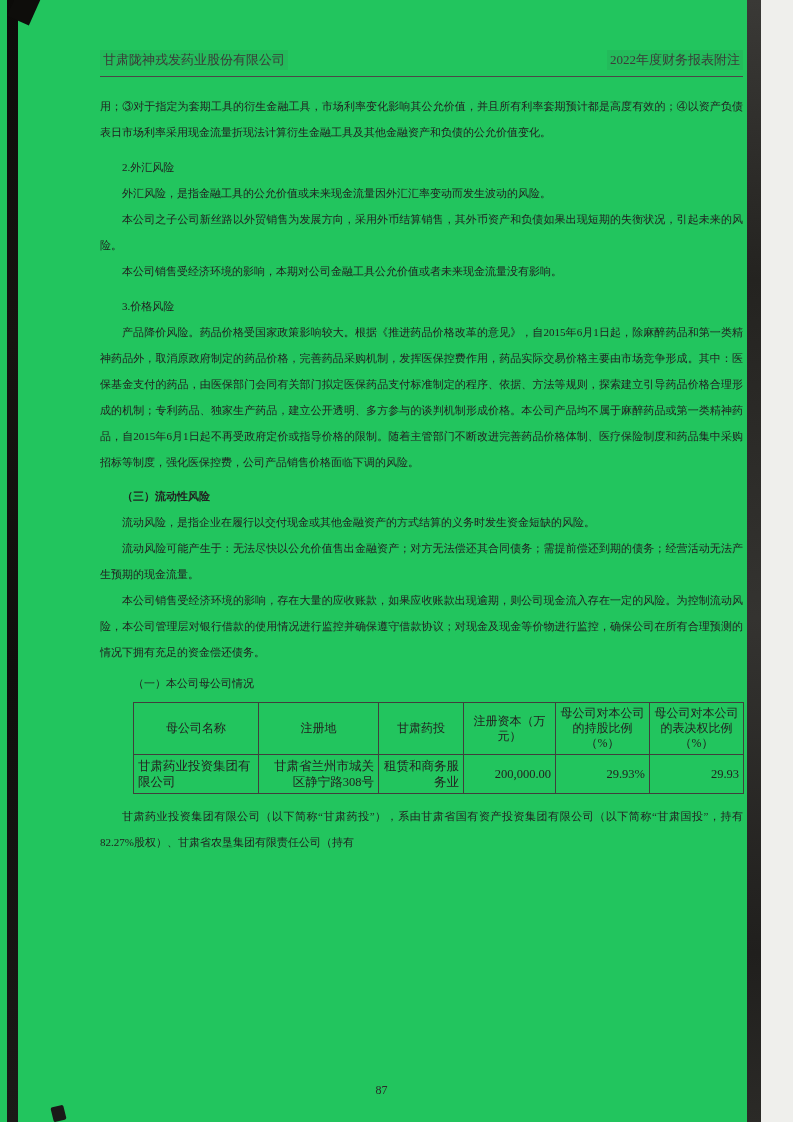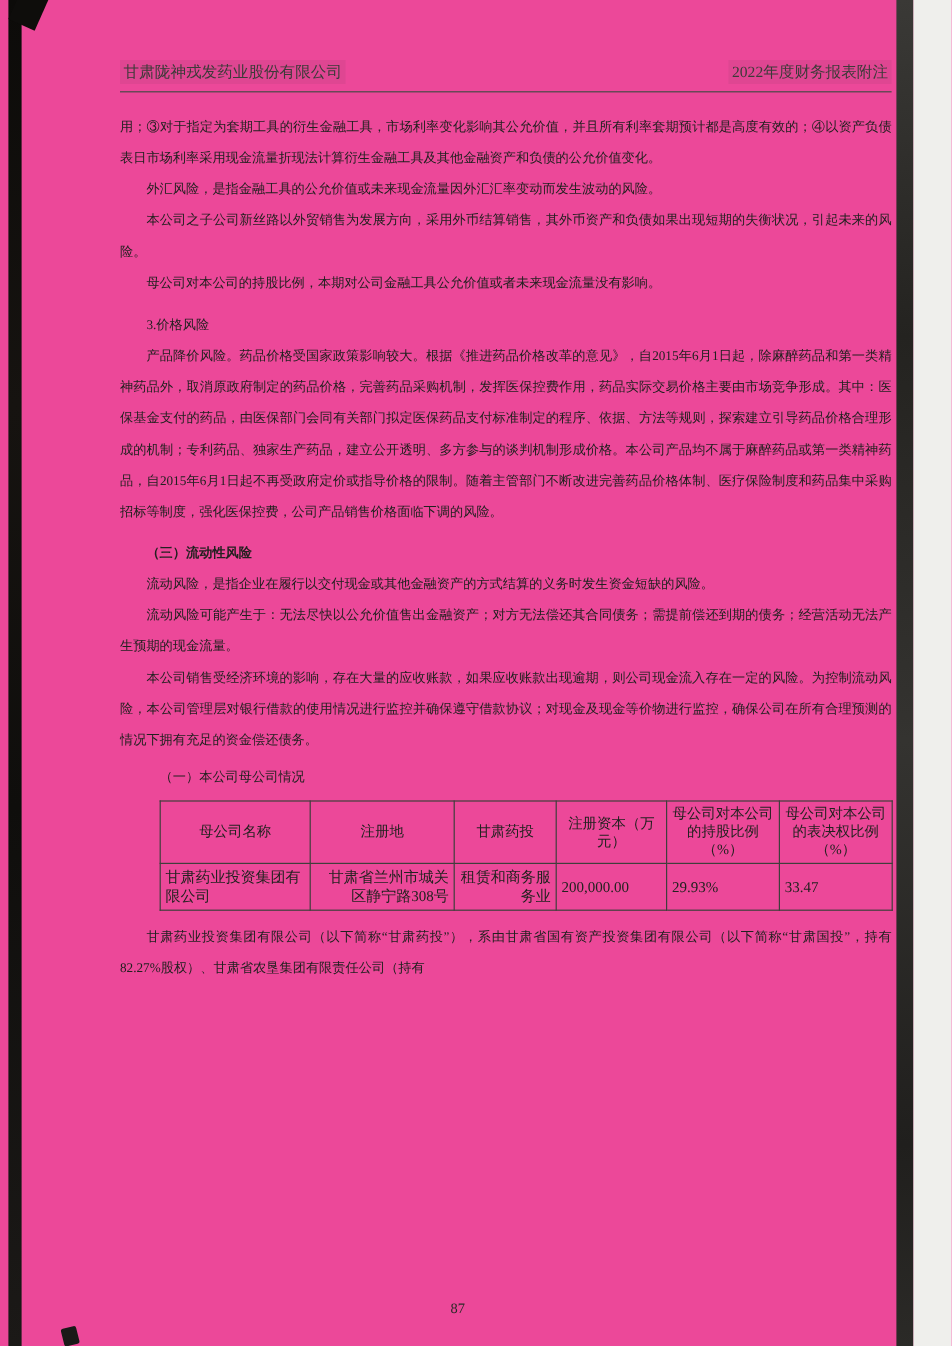--- a/index.html
+++ b/index.html
@@ -1,19 +1,19 @@
 <!DOCTYPE html>
 <html><head>
 <meta charset="utf-8">
 <style>
   html,body { margin:0; padding:0; background:#ffffff; }
   .page {
     position:relative;
     width:793px; height:1122px;
-    background:#ec4899;
+    background:#22c55e;
     overflow:hidden;
     font-family:"Liberation Serif","DejaVu Serif",serif;
     color:#222120;
   }
   
   .edge-left {
     position:absolute; left:7px; top:0; bottom:0; width:11px;
     background:linear-gradient(to bottom,#0c0b09 0%,#161310 30%,#0f0e0c 60%,#1b1917 100%);
   }
   .corner-blot {
@@ -51,21 +51,21 @@
     border-collapse:collapse; table-layout:fixed;
     font-size:12px; color:#232220;
   }
   table.parent-co th, table.parent-co td {
     border:1px solid #403f3c; padding:3px 4px; vertical-align:middle;
   }
   table.parent-co th { font-weight:normal; text-align:center; line-height:15px; }
   table.parent-co td { font-size:12.5px; line-height:16px; }
   .c-left  { text-align:left; }
   .c-center{ text-align:right; }
-  .c-right { text-align:left; }
+  .c-right { text-align:right; }
   .after-table { margin-top:9px !important; }
   
   .page-footer { position:absolute; left:0; right:30px; bottom:24px; text-align:center; color:#2b2a28; }
   .page-num { font-size:12px; line-height:15px; }
   .doc-code { font-size:14px; letter-spacing:2px; }
 </style>
 </head>
 <body>
 
 <div class="page">
@@ -78,23 +78,24 @@
 
   <div class="content">
 
     <div class="page-header">
       <span>甘肃陇神戎发药业股份有限公司</span>
       <span>2022年度财务报表附注</span>
     </div>
 
     <div class="body-text">
       <p>用；③对于指定为套期工具的衍生金融工具，市场利率变化影响其公允价值，并且所有利率套期预计都是高度有效的；④以资产负债表日市场利率采用现金流量折现法计算衍生金融工具及其他金融资产和负债的公允价值变化。</p>
+      <p class="ind gap-top">2.外汇风险</p>
       <p class="ind">外汇风险，是指金融工具的公允价值或未来现金流量因外汇汇率变动而发生波动的风险。</p>
       <p class="ind">本公司之子公司新丝路以外贸销售为发展方向，采用外币结算销售，其外币资产和负债如果出现短期的失衡状况，引起未来的风险。</p>
-      <p class="ind">母公司对本公司的持股比例，本期对公司金融工具公允价值或者未来现金流量没有影响。</p>
+      <p class="ind">本公司销售受经济环境的影响，本期对公司金融工具公允价值或者未来现金流量没有影响。</p>
       <p class="ind gap-top">3.价格风险</p>
       <p class="ind">产品降价风险。药品价格受国家政策影响较大。根据《推进药品价格改革的意见》，自2015年6月1日起，除麻醉药品和第一类精神药品外，取消原政府制定的药品价格，完善药品采购机制，发挥医保控费作用，药品实际交易价格主要由市场竞争形成。其中：医保基金支付的药品，由医保部门会同有关部门拟定医保药品支付标准制定的程序、依据、方法等规则，探索建立引导药品价格合理形成的机制；专利药品、独家生产药品，建立公开透明、多方参与的谈判机制形成价格。本公司产品均不属于麻醉药品或第一类精神药品，自2015年6月1日起不再受政府定价或指导价格的限制。随着主管部门不断改进完善药品价格体制、医疗保险制度和药品集中采购招标等制度，强化医保控费，公司产品销售价格面临下调的风险。</p>
       <p class="sec">（三）流动性风险</p>
       <p class="ind">流动风险，是指企业在履行以交付现金或其他金融资产的方式结算的义务时发生资金短缺的风险。</p>
       <p class="ind">流动风险可能产生于：无法尽快以公允价值售出金融资产；对方无法偿还其合同债务；需提前偿还到期的债务；经营活动无法产生预期的现金流量。</p>
       <p class="ind">本公司销售受经济环境的影响，存在大量的应收账款，如果应收账款出现逾期，则公司现金流入存在一定的风险。为控制流动风险，本公司管理层对银行借款的使用情况进行监控并确保遵守借款协议；对现金及现金等价物进行监控，确保公司在所有合理预测的情况下拥有充足的资金偿还债务。</p>
       <p class="subsec">（一）本公司母公司情况</p>
 
       <table class="parent-co">
         <colgroup>
@@ -115,21 +116,21 @@
             <th>母公司对本公司的表决权比例（%）</th>
           </tr>
         </thead>
         <tbody>
           <tr>
             <td class="c-left">甘肃药业投资集团有限公司</td>
             <td class="c-center">甘肃省兰州市城关区静宁路308号</td>
             <td class="c-center">租赁和商务服务业</td>
             <td class="c-right">200,000.00</td>
             <td class="c-right">29.93%</td>
-            <td class="c-right">33.47</td>
+            <td class="c-right">29.93</td>
           </tr>
         </tbody>
       </table>
 
       <p class="ind after-table">甘肃药业投资集团有限公司（以下简称“甘肃药投”），系由甘肃省国有资产投资集团有限公司（以下简称“甘肃国投”，持有82.27%股权）、甘肃省农垦集团有限责任公司（持有</p>
     </div>
   </div>
 
   <div class="page-footer">
     <div class="page-num">87</div>

